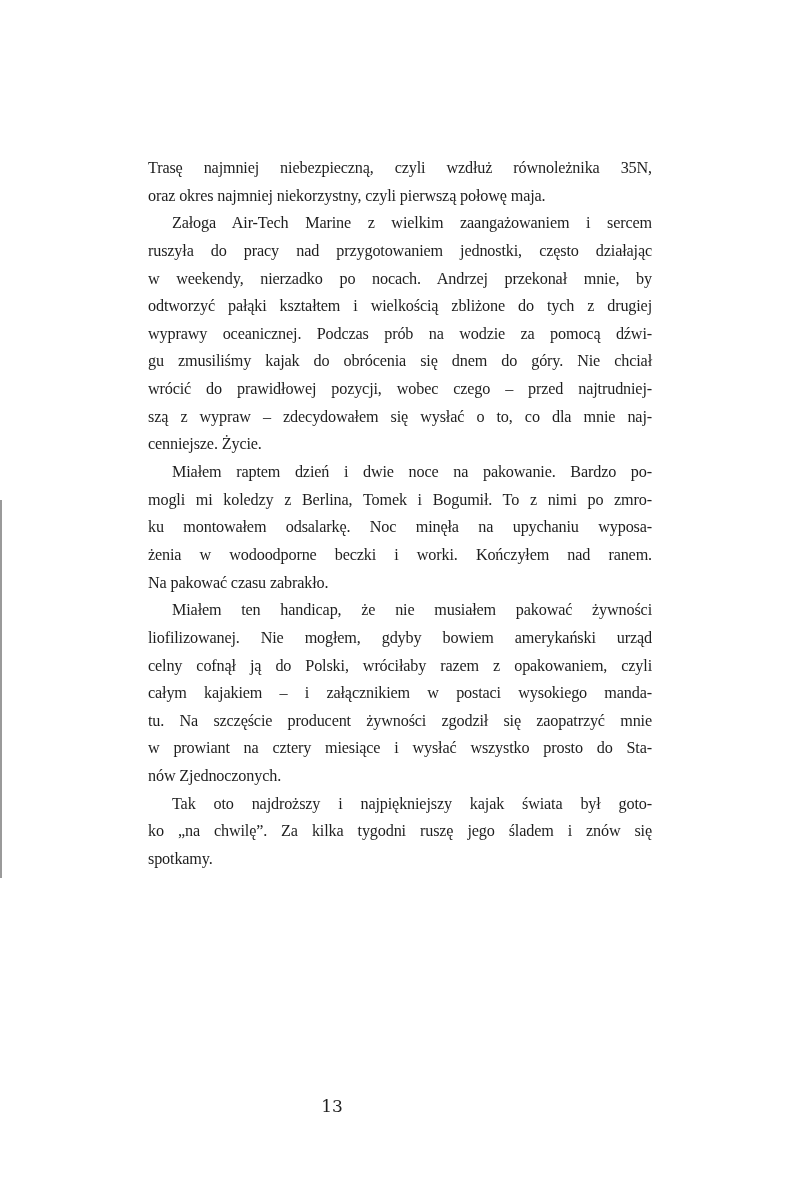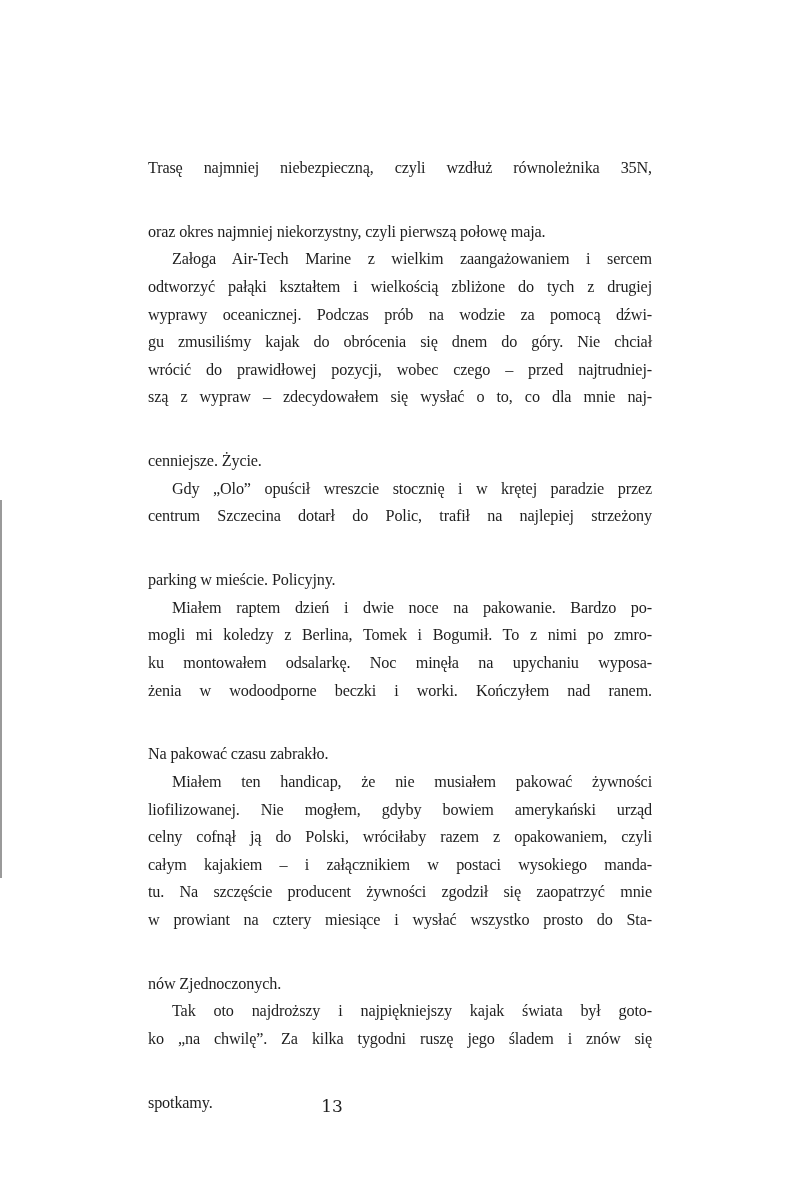--- a/index.html
+++ b/index.html
@@ -34,21 +34,20 @@
     }
     .line {
       display: block;
       white-space: nowrap;
       text-align: justify;
       text-align-last: justify;
       height: 27.65px;
     }
     .line.last {
       text-align-last: left;
-      margin-top: 36px;
     }
     .line.indent {
       padding-left: 24px;
     }
     .page-number {
       position: absolute;
       left: 0;
       width: 664px;
       top: 1096px;
       text-align: center;
@@ -62,31 +61,28 @@
 
 <div class="edge-line"></div>
 
 <div class="text-block" id="text-block">
     <div>
       <span class="line">Trasę najmniej niebezpieczną, czyli wzdłuż równoleżnika 35N,</span>
       <span class="line last">oraz okres najmniej niekorzystny, czyli pierwszą połowę maja.</span>
     </div>
     <div>
       <span class="line indent">Załoga Air-Tech Marine z wielkim zaangażowaniem i sercem</span>
+      <span class="line">ruszyła do pracy nad przygotowaniem jednostki, często działając</span>
+      <span class="line">w weekendy, nierzadko po nocach. Andrzej przekonał mnie, by</span>
       <span class="line">odtworzyć pałąki kształtem i wielkością zbliżone do tych z drugiej</span>
       <span class="line">wyprawy oceanicznej. Podczas prób na wodzie za pomocą dźwi-</span>
       <span class="line">gu zmusiliśmy kajak do obrócenia się dnem do góry. Nie chciał</span>
       <span class="line">wrócić do prawidłowej pozycji, wobec czego – przed najtrudniej-</span>
       <span class="line">szą z wypraw – zdecydowałem się wysłać o to, co dla mnie naj-</span>
       <span class="line last">cenniejsze. Życie.</span>
-    </div>
-    <div>
-      <span class="line indent">Gdy „Olo” opuścił wreszcie stocznię i w krętej paradzie przez</span>
-      <span class="line">centrum Szczecina dotarł do Polic, trafił na najlepiej strzeżony</span>
-      <span class="line last">parking w mieście. Policyjny.</span>
     </div>
     <div>
       <span class="line indent">Miałem raptem dzień i dwie noce na pakowanie. Bardzo po-</span>
       <span class="line">mogli mi koledzy z Berlina, Tomek i Bogumił. To z nimi po zmro-</span>
       <span class="line">ku montowałem odsalarkę. Noc minęła na upychaniu wyposa-</span>
       <span class="line">żenia w wodoodporne beczki i worki. Kończyłem nad ranem.</span>
       <span class="line last">Na pakować czasu zabrakło.</span>
     </div>
     <div>
       <span class="line indent">Miałem ten handicap, że nie musiałem pakować żywności</span>

